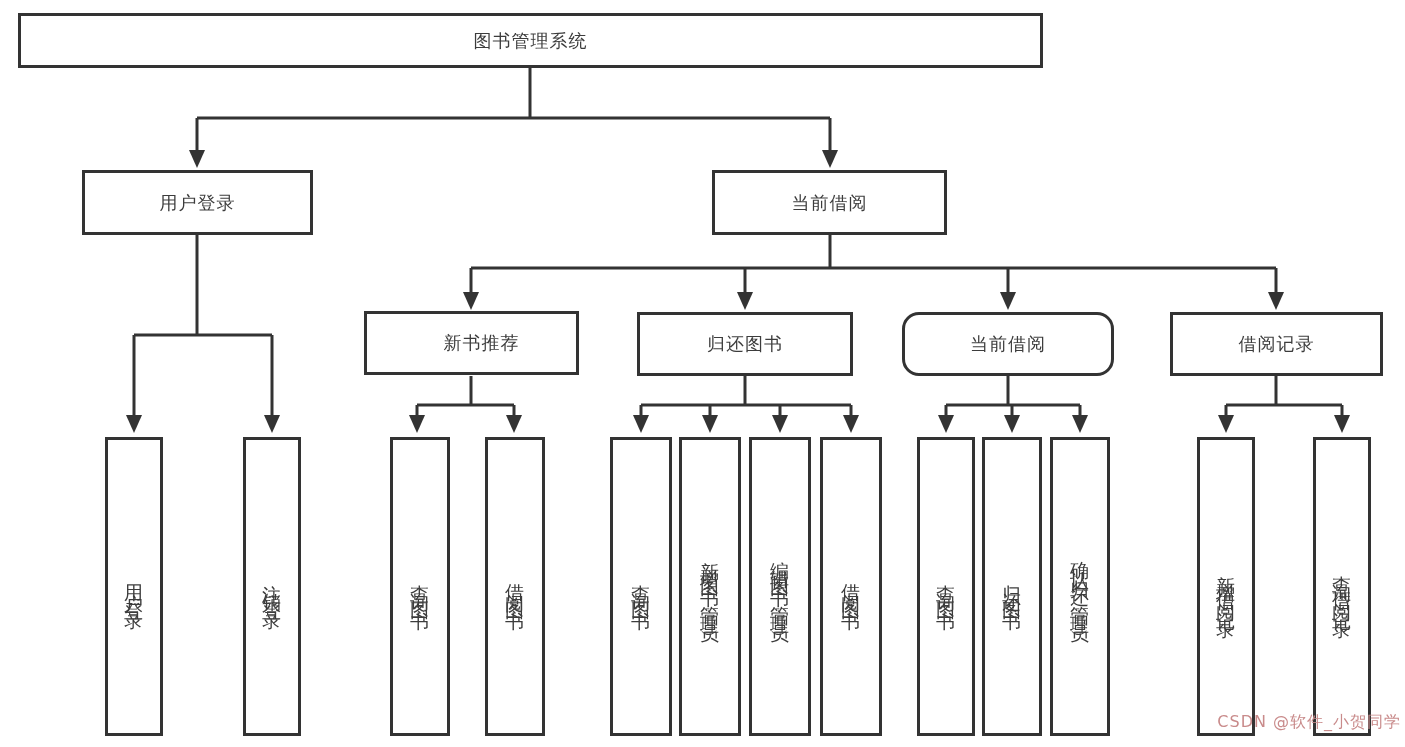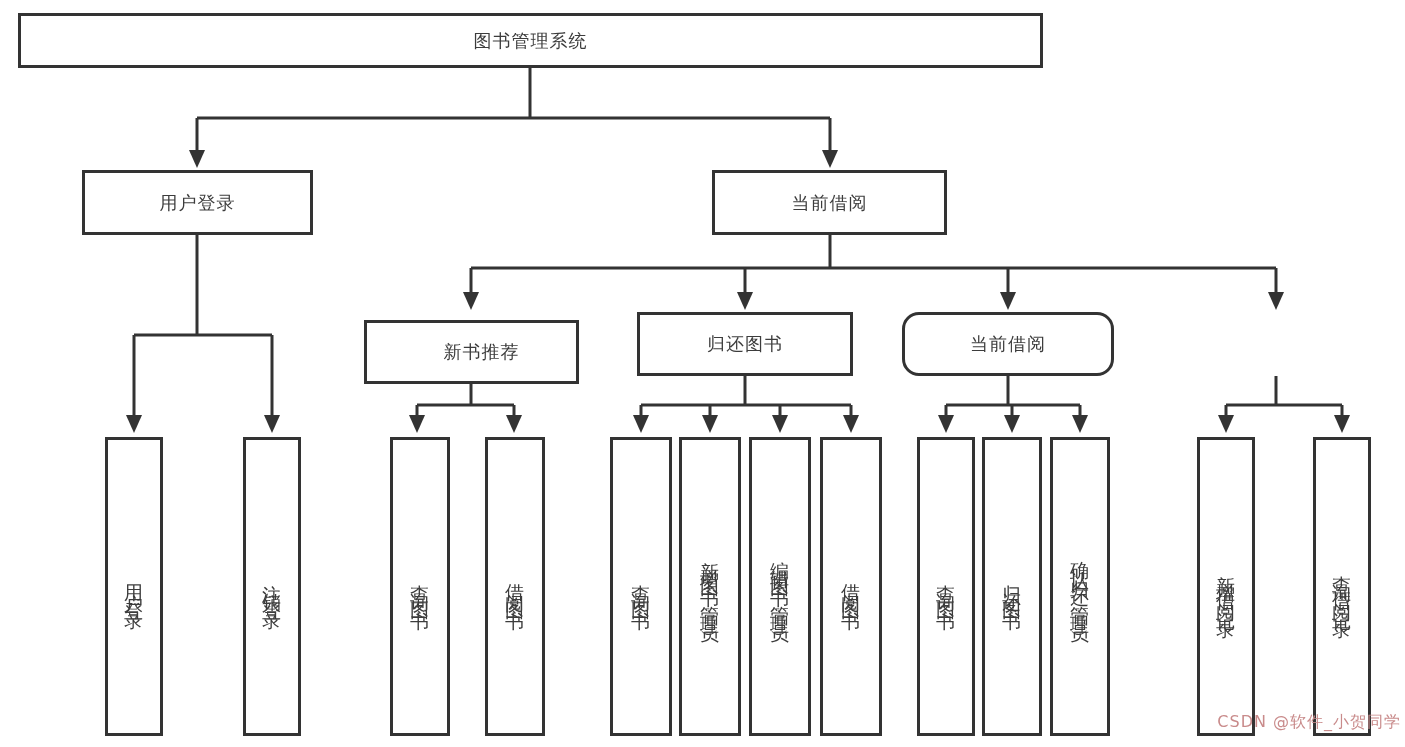--- a/index.html
+++ b/index.html
@@ -136,23 +136,24 @@
       <polygon points="1218,415 1234,415 1226,433"></polygon>
     <path d="M1342,405 V415"></path>
       <polygon points="1334,415 1350,415 1342,433"></polygon>
   </svg>
 
   <div class="box" style="left:18px; top:13px; width:1025px; height:55px;">图书管理系统</div>
 
   <div class="box" style="left:82px; top:170px; width:231px; height:65px;">用户登录</div>
   <div class="box" style="left:712px; top:170px; width:235px; height:65px;">当前借阅</div>
 
-  <div class="box" style="left:364px; top:320px; width:215px; height:64px;padding-left:20px;">新书推荐</div>
+  <div class="box" style="left:364px; top:311px; width:215px; height:64px;padding-left:20px;">新书推荐</div>
   <div class="box" style="left:637px; top:312px; width:216px; height:64px;">归还图书</div>
   <div class="box" style="left:902px; top:312px; width:212px; height:64px;border-radius:17px;">当前借阅</div>
+  <div class="box" style="left:1170px; top:312px; width:213px; height:64px;">借阅记录</div>
 
   <div class="vbox" style="left:105px; top:437px; width:58px; height:299px;">
     <span class="vtext">用户登录</span>
   </div>
   <div class="vbox" style="left:243px; top:437px; width:58px; height:299px;">
     <span class="vtext">注销登录</span>
   </div>
 
   <div class="vbox" style="left:390px; top:437px; width:60px; height:299px;">
     <span class="vtext">查询图书</span>

